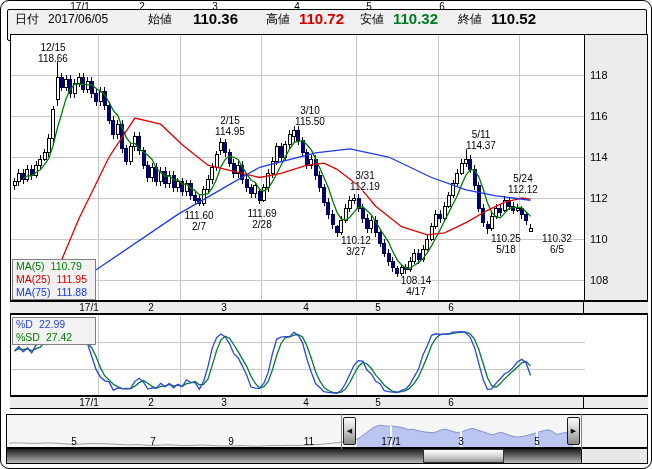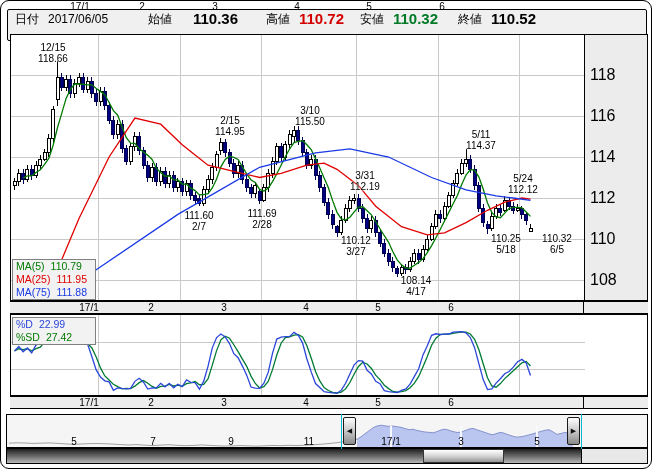--- a/index.html
+++ b/index.html
@@ -11,21 +11,21 @@
        border:1px solid #000;border-radius:2px;font-size:12px;color:#000;}
   .hdr span{position:absolute;top:0;line-height:18px;white-space:nowrap;}
   .hv{font-weight:bold;font-size:15px;}
   .red{color:#d40000;} .grn{color:#007a26;} .blu{color:#2b46d9;} .mag{color:#e00000;} .mblu{color:#1a3ae6;} .mgrn{color:#007a00;}
   
   .pbox{position:absolute;border:1px solid #000;background:#fff;}
   .strip{position:absolute;top:0;right:0;width:63px;height:100%;background:#ececec;border-left:1px solid #000;}
   .band{position:absolute;left:9px;width:638px;height:13px;background:#ececec;border-top:1px solid #000;border-bottom:1px solid #000;}
   .band .bdiv{position:absolute;left:573px;top:0;width:1px;height:100%;background:#000;}
   .mlabel{position:absolute;top:0;transform:translateX(-50%);font-size:10px;line-height:12px;color:#000;}
-  .alabel{position:absolute;font-size:16px;color:#000;line-height:12px;}
+  .alabel{position:absolute;font-size:11px;color:#000;line-height:12px;}
   .ann{position:absolute;transform:translateX(-50%);font-size:10px;line-height:11px;color:#000;
        text-align:center;white-space:pre;text-shadow:0 0 2px #fff,0 0 2px #fff;}
   
   .lgd{position:absolute;background:#f2f2f2;border:1px solid #808080;font-size:10.5px;line-height:13px;padding:0 3px;z-index:5;}
   .lgd .row{display:flex;gap:6px;}
   
   .navbox{position:absolute;left:5px;top:413px;width:642px;height:34px;border:1px solid #000;background:#f5f5f5;}
   .navlab{position:absolute;transform:translateX(-50%);top:22px;font-size:10px;color:#000;z-index:4;}
   .cyan{position:absolute;top:413px;width:1px;height:35px;background:#00b8d4;z-index:6;}
   .abtn{position:absolute;top:416px;width:13px;height:28px;border:1px solid #1a1a1a;border-radius:2px;

